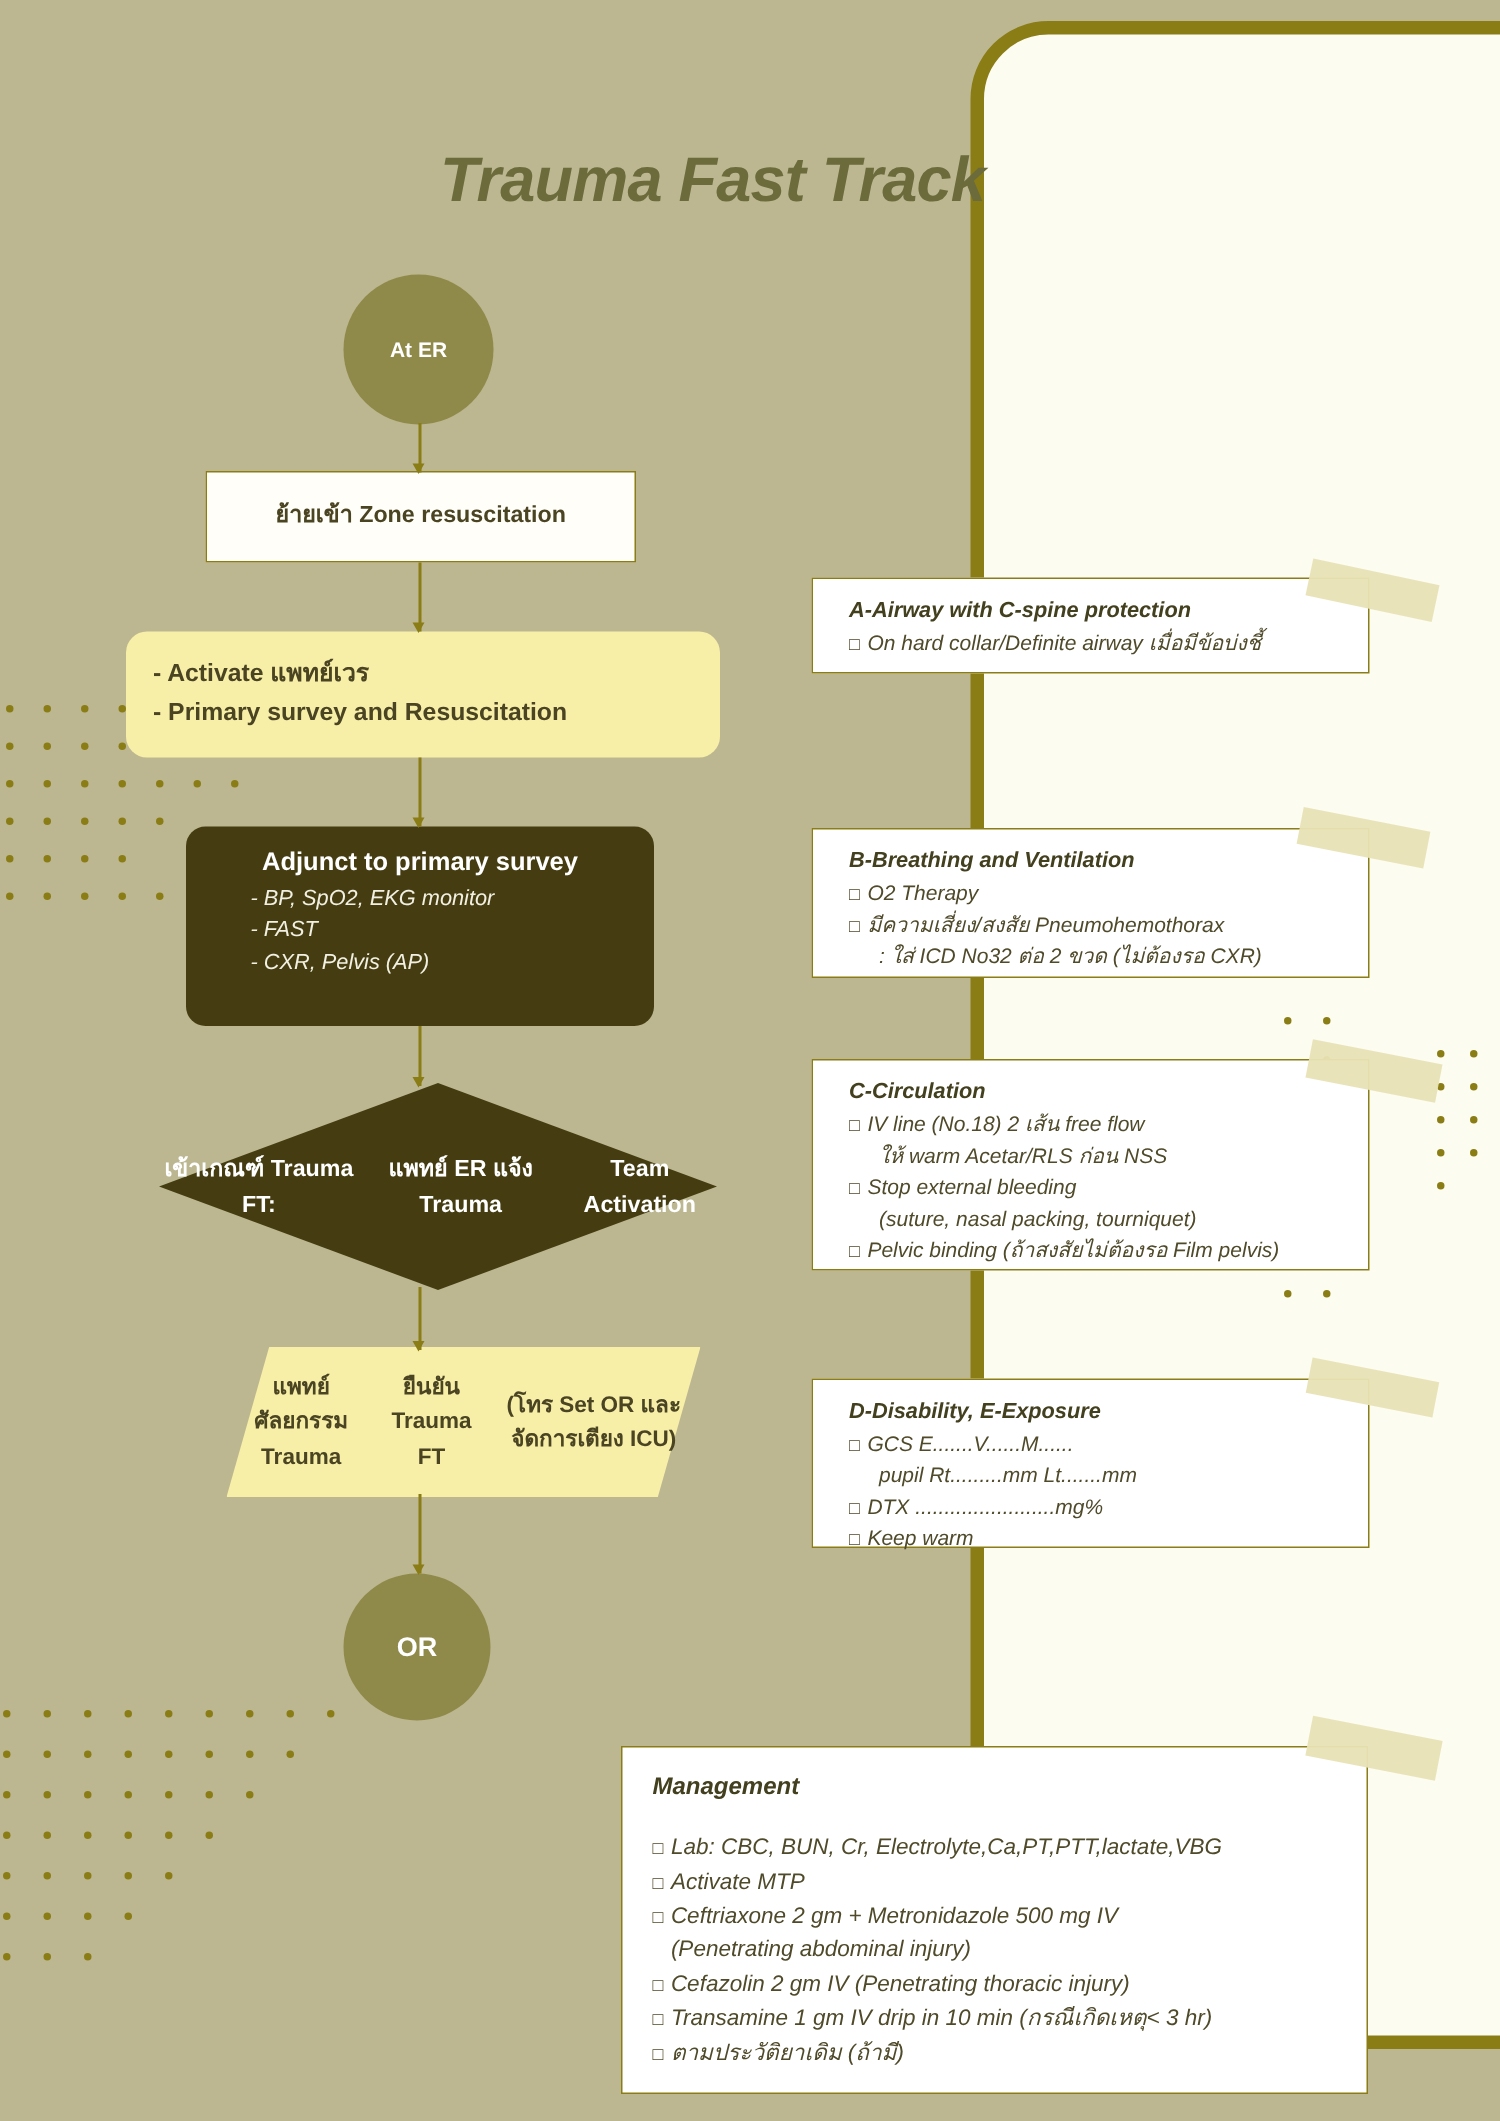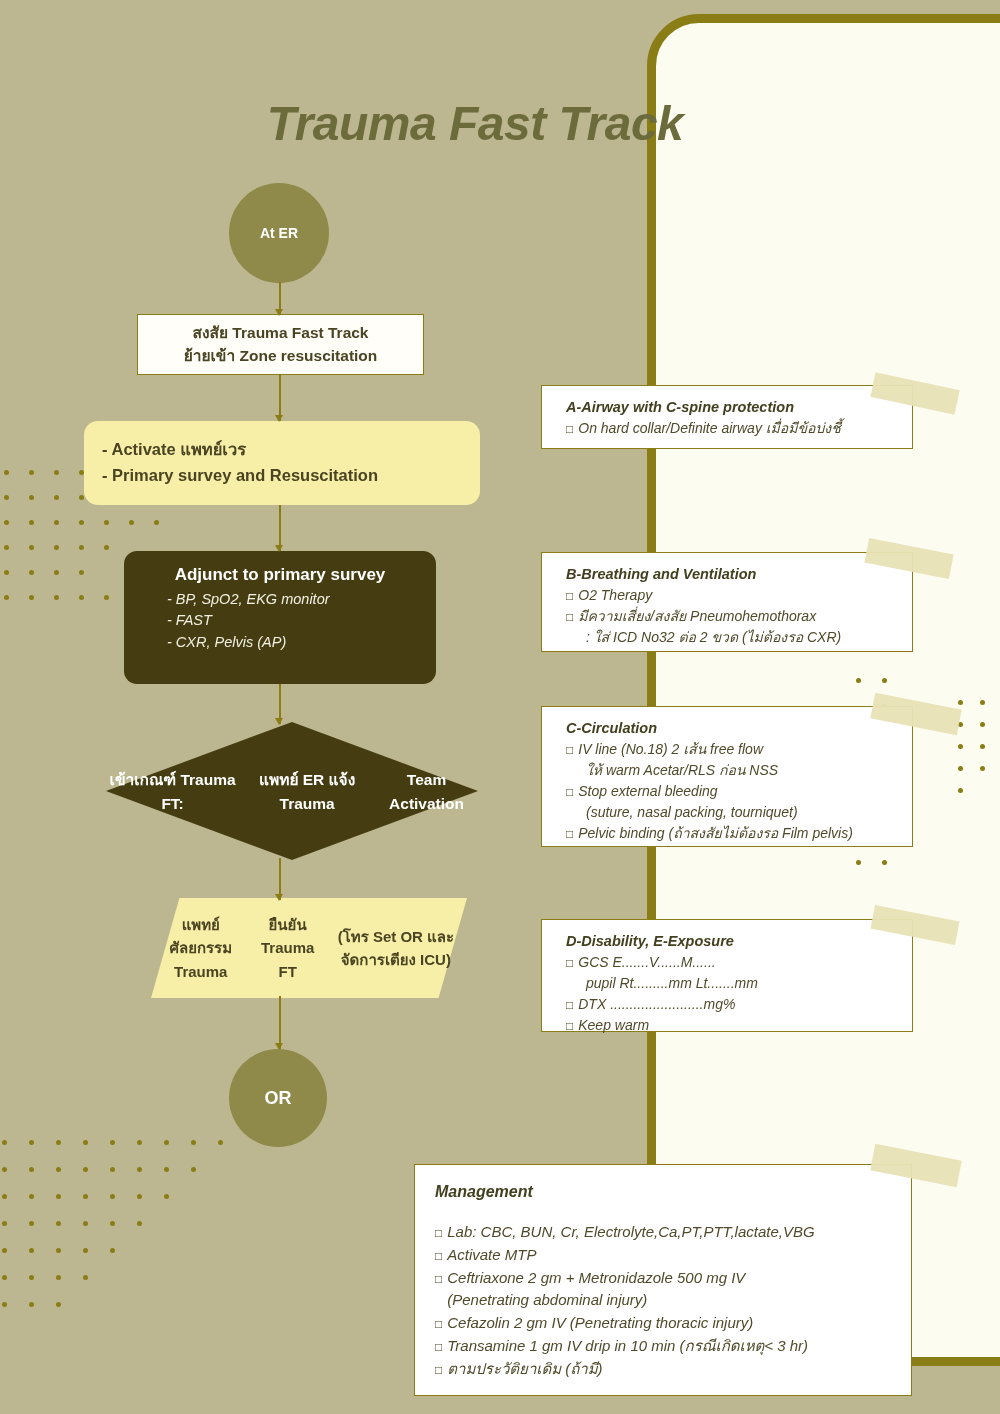--- a/index.html
+++ b/index.html
@@ -50,21 +50,21 @@
     inset: 0;
     z-index: 2;
   }
 
   
   .title {
     position: absolute;
     left: 0; top: 96px;
     width: 950px;
     text-align: center;
-    font-size: 48px;
+    font-size: 42px;
     font-weight: bold;
     font-style: italic;
     letter-spacing: -0.5px;
     color: #6b6b3c;
   }
 
   
   .node { position: absolute; }
 
   .circle {
@@ -360,21 +360,20 @@
   <div class="conn" id="conn-3"></div>
   <div class="conn" id="conn-4"></div>
   <div class="conn" id="conn-5"></div>
   <div class="conn" id="conn-6"></div>
 
   <div class="node circle" id="node-at-er">
     <span>At ER</span>
   </div>
 
   <div class="node box-white" id="node-suspect">
-    <span>สงสัย Trauma Fast Track</span>
     <span>ย้ายเข้า Zone resuscitation</span>
   </div>
 
   <div class="node box-yellow" id="node-activate">
     <span>- Activate แพทย์เวร</span>
     <span>- Primary survey and Resuscitation</span>
   </div>
 
   <div class="node box-dark" id="node-adjunct">
     <div class="hd">Adjunct to primary survey</div>

